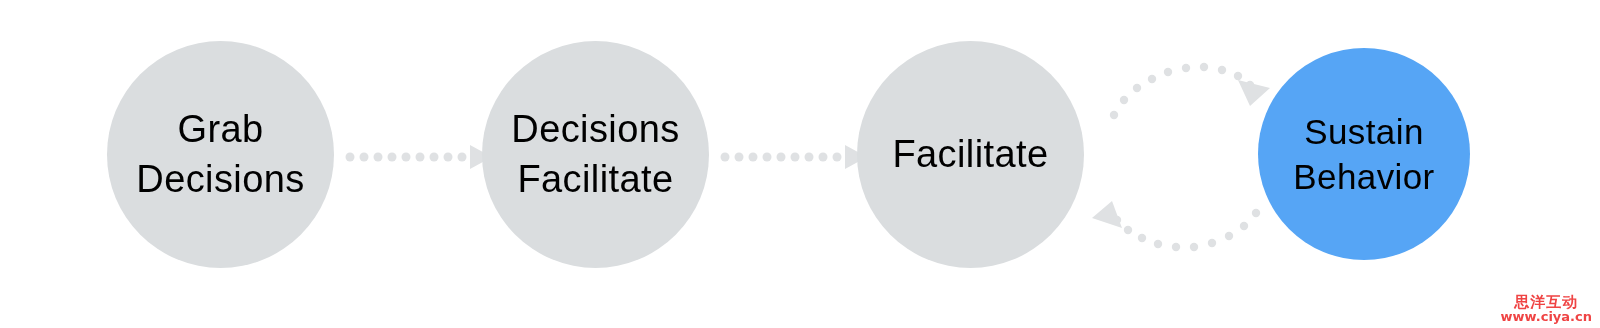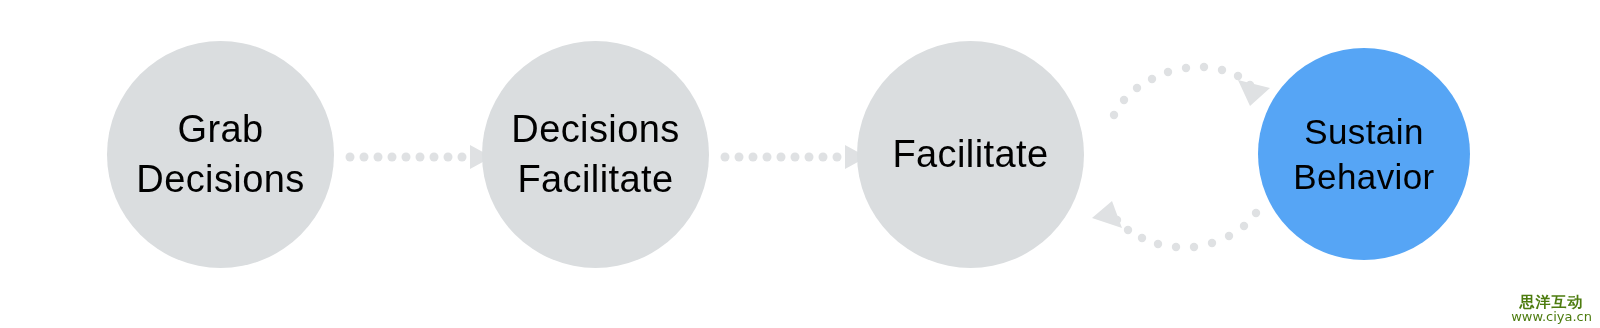--- a/index.html
+++ b/index.html
@@ -61,31 +61,31 @@
     pointer-events: none;
   }
 
   
   #watermark {
     position: absolute;
     right: 8px;
     bottom: 4px;
     text-align: center;
     line-height: 1.05;
-    color: #4d7c0f;
+    color: #ef4444;
   }
   #watermark .wm-cn {
     font-size: 15px;
     font-weight: 700;
     letter-spacing: 1px;
     font-family: "DejaVu Sans", sans-serif;
   }
   #watermark .wm-url {
     font-size: 13px;
-    font-weight: 400;
+    font-weight: 700;
     letter-spacing: 0px;
     font-family: "DejaVu Sans", sans-serif;
   }
 </style>
 </head>
 <body>
 
 <div id="stage">
 
   <svg class="connector" viewBox="0 0 1600 328" xmlns="http://www.w3.org/2000/svg">

